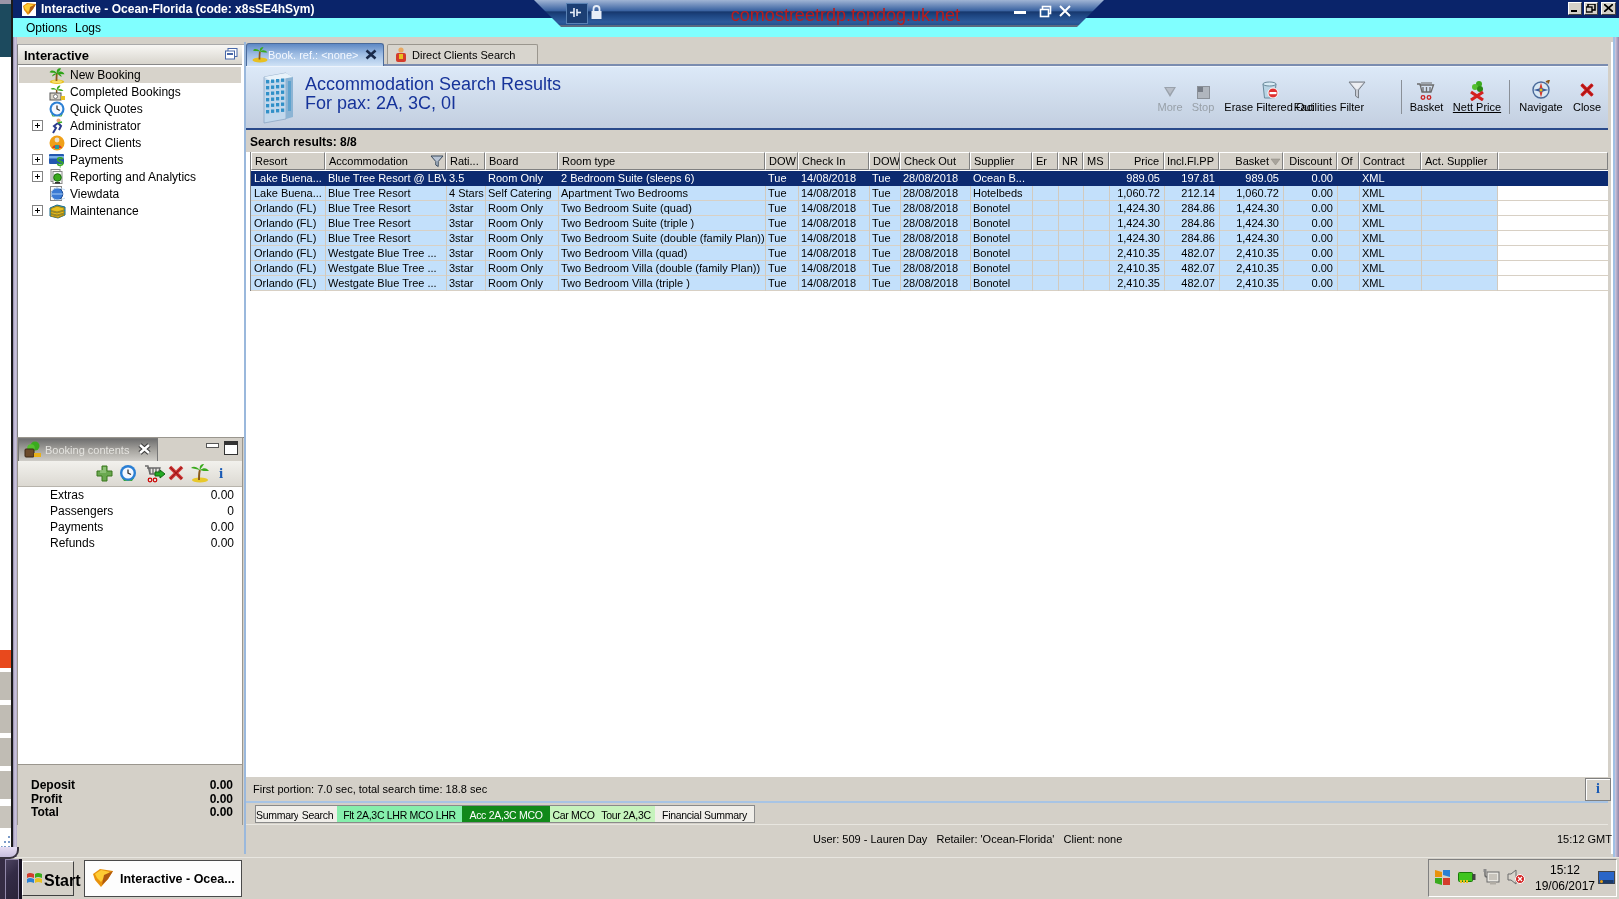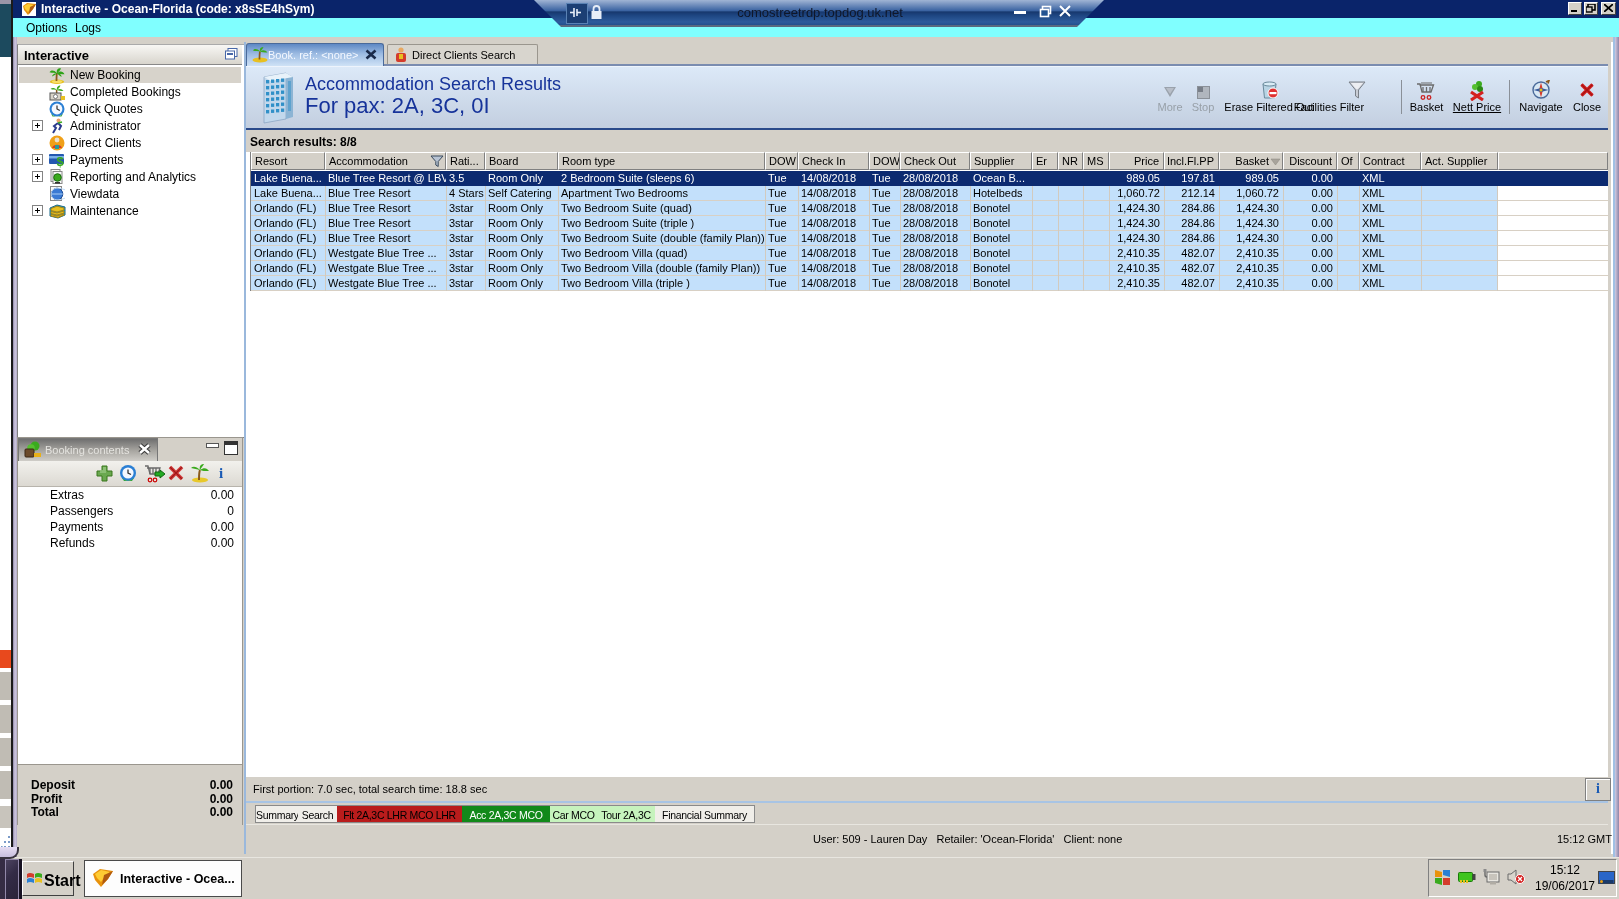--- a/index.html
+++ b/index.html
@@ -87,21 +87,21 @@
   <path d="M1 6.5 H5"></path>
       <path d="M5 2 V11"></path>
       <path d="M8 3 V10"></path>
       <path d="M8 6.5 H12"></path>
  </g>
 </svg>
 <svg class="abs" style="left:590px;top:5px;" width="13" height="15" viewBox="0 0 13 15">
  <rect x="1.5" y="6" width="10" height="8" fill="#e8eef8"></rect>
  <path d="M3.5 6 V4 a3 3 0 0 1 6 0 V6" stroke="#e8eef8" stroke-width="1.8" fill="none"></path>
 </svg>
-<div class="abs" style="left:680px;top:5px;width:280px;text-align:center;color:#0f172a;font-size:13px;">comostreetrdp.topdog.uk.net</div>
+<div class="abs" style="left:680px;top:5px;width:280px;text-align:right;color:#b91c1c;font-size:18px;">comostreetrdp.topdog.uk.net</div>
 <div class="abs" style="left:1014px;top:11px;width:12px;height:3px;background:#fff;"></div>
 <svg class="abs" style="left:1039px;top:5px;" width="13" height="13" viewBox="0 0 13 13">
   <rect x="3.5" y="1.5" width="8" height="7" fill="none" stroke="#fff" stroke-width="1.6"></rect>
   <rect x="1.5" y="4.5" width="8" height="7" fill="#235290" stroke="#fff" stroke-width="1.6"></rect>
 </svg>
 <svg class="abs" style="left:1059px;top:5px;" width="12" height="12" viewBox="0 0 12 12">
  <path d="M1 1 L11 11 M11 1 L1 11" stroke="#fff" stroke-width="2"></path>
 </svg>
 
 <div class="abs" style="left:17px;top:44px;width:226px;height:392px;background:#fff;border:1px solid #808080;border-top:1px solid #aaa;"></div>
@@ -301,21 +301,21 @@
       <rect x="16" y="32" width="3.2" height="3.4"></rect>
       <rect x="21" y="31.5" width="3.2" height="3.4"></rect>
   <rect x="6" y="39" width="3.2" height="3.4"></rect>
       <rect x="11" y="38.5" width="3.2" height="3.4"></rect>
       <rect x="16" y="38" width="3.2" height="3.4"></rect>
       <rect x="21" y="37.5" width="3.2" height="3.4"></rect>
   <rect x="28" y="10" width="3" height="30" opacity="0.5"></rect>
  </g>
 </svg>
 <div class="abs" style="left:305px;top:74px;font-size:18px;color:#16339a;">Accommodation Search Results</div>
-<div class="abs" style="left:305px;top:93px;font-size:22px;color:#16339a;">For pax: 2A, 3C, 0I</div>
+<div class="abs" style="left:305px;top:93px;font-size:18px;color:#16339a;">For pax: 2A, 3C, 0I</div>
 
 <style>.tlab{position:absolute;top:101px;height:12px;font-size:11px;text-align:center;}</style>
 <svg class="abs" style="left:1163px;top:86px;" width="14" height="12" viewBox="0 0 14 12">
     <polygon points="1,1 13,1 7,11" fill="#9aa2ac"></polygon>
     <polygon points="3,2 11,2 7,8" fill="#b8bec8"></polygon>
   </svg>
 <div class="tlab" style="left:1148px;width:44px;color:#98a0a8;">More</div>
 <div class="abs" style="left:1197px;top:86px;width:11px;height:11px;background:#b0b6be;border:1px solid #8a9098;"></div>
 <div class="abs" style="left:1198px;top:87px;width:5px;height:5px;background:#787e88;"></div>
 <div class="tlab" style="left:1181px;width:44px;color:#98a0a8;">Stop</div>
@@ -451,21 +451,21 @@
 <div class="abs" style="left:246px;top:777px;width:1362px;height:24px;background:#d4d0c8;"></div>
 <div class="abs" style="left:253px;top:783px;font-size:11px;">First portion: 7.0 sec, total search time: 18.8 sec</div>
 <div class="abs" style="left:1585px;top:778px;width:26px;height:23px;background:#d4d0c8;border:1px solid #808080;box-sizing:border-box;box-shadow:inset 1px 1px 0 #fff;"></div>
 <div class="abs bold" style="left:1596px;top:781px;font-size:14px;color:#1a5ab4;font-family:'Liberation Serif',serif;">i</div>
 
 <div class="abs" style="left:246px;top:801px;width:1362px;height:2px;background:#a8c4e4;"></div>
 <div class="abs" style="left:246px;top:803px;width:1362px;height:21px;background:#d4d0c8;"></div>
 <style>.btab{position:absolute;top:805px;height:18px;line-height:18px;text-align:center;font-size:10.5px;letter-spacing:-0.3px;border:1px solid #8a8a8a;border-left:none;box-sizing:border-box;background:#f0eee9;}</style>
 <div class="btab" style="left:255px;width:44px;border-left:1px solid #8a8a8a;">Summary</div>
 <div class="btab" style="left:298px;width:40px;">Search</div>
-<div class="btab" style="left:337px;width:126px;background:#b91c1c;">Flt 2A,3C LHR MCO LHR</div>
+<div class="btab" style="left:337px;width:126px;background:#86efac;">Flt 2A,3C LHR MCO LHR</div>
 <div class="btab" style="left:462px;width:89px;background:#11891a;color:#fff;">Acc 2A,3C MCO</div>
 <div class="btab" style="left:550px;width:48px;background:#c6f3bd;">Car MCO</div>
 <div class="btab" style="left:597px;width:59px;background:#c6f3bd;">Tour 2A,3C</div>
 <div class="btab" style="left:655px;width:100px;">Financial Summary</div>
 
 <div class="abs" style="left:246px;top:824px;width:1362px;height:27px;background:#d4d0c8;border-top:1px solid #e8e6e0;"></div>
 <div class="abs" style="left:813px;top:833px;font-size:11px;">User: 509 - Lauren Day&nbsp;&nbsp;&nbsp;Retailer: 'Ocean-Florida'&nbsp;&nbsp;&nbsp;Client: none</div>
 <div class="abs" style="left:1500px;top:833px;width:112px;text-align:right;font-size:11px;">15:12 GMT</div>
 <div class="abs" style="left:246px;top:851px;width:1362px;height:6px;background:#d4d0c8;"></div>
 

